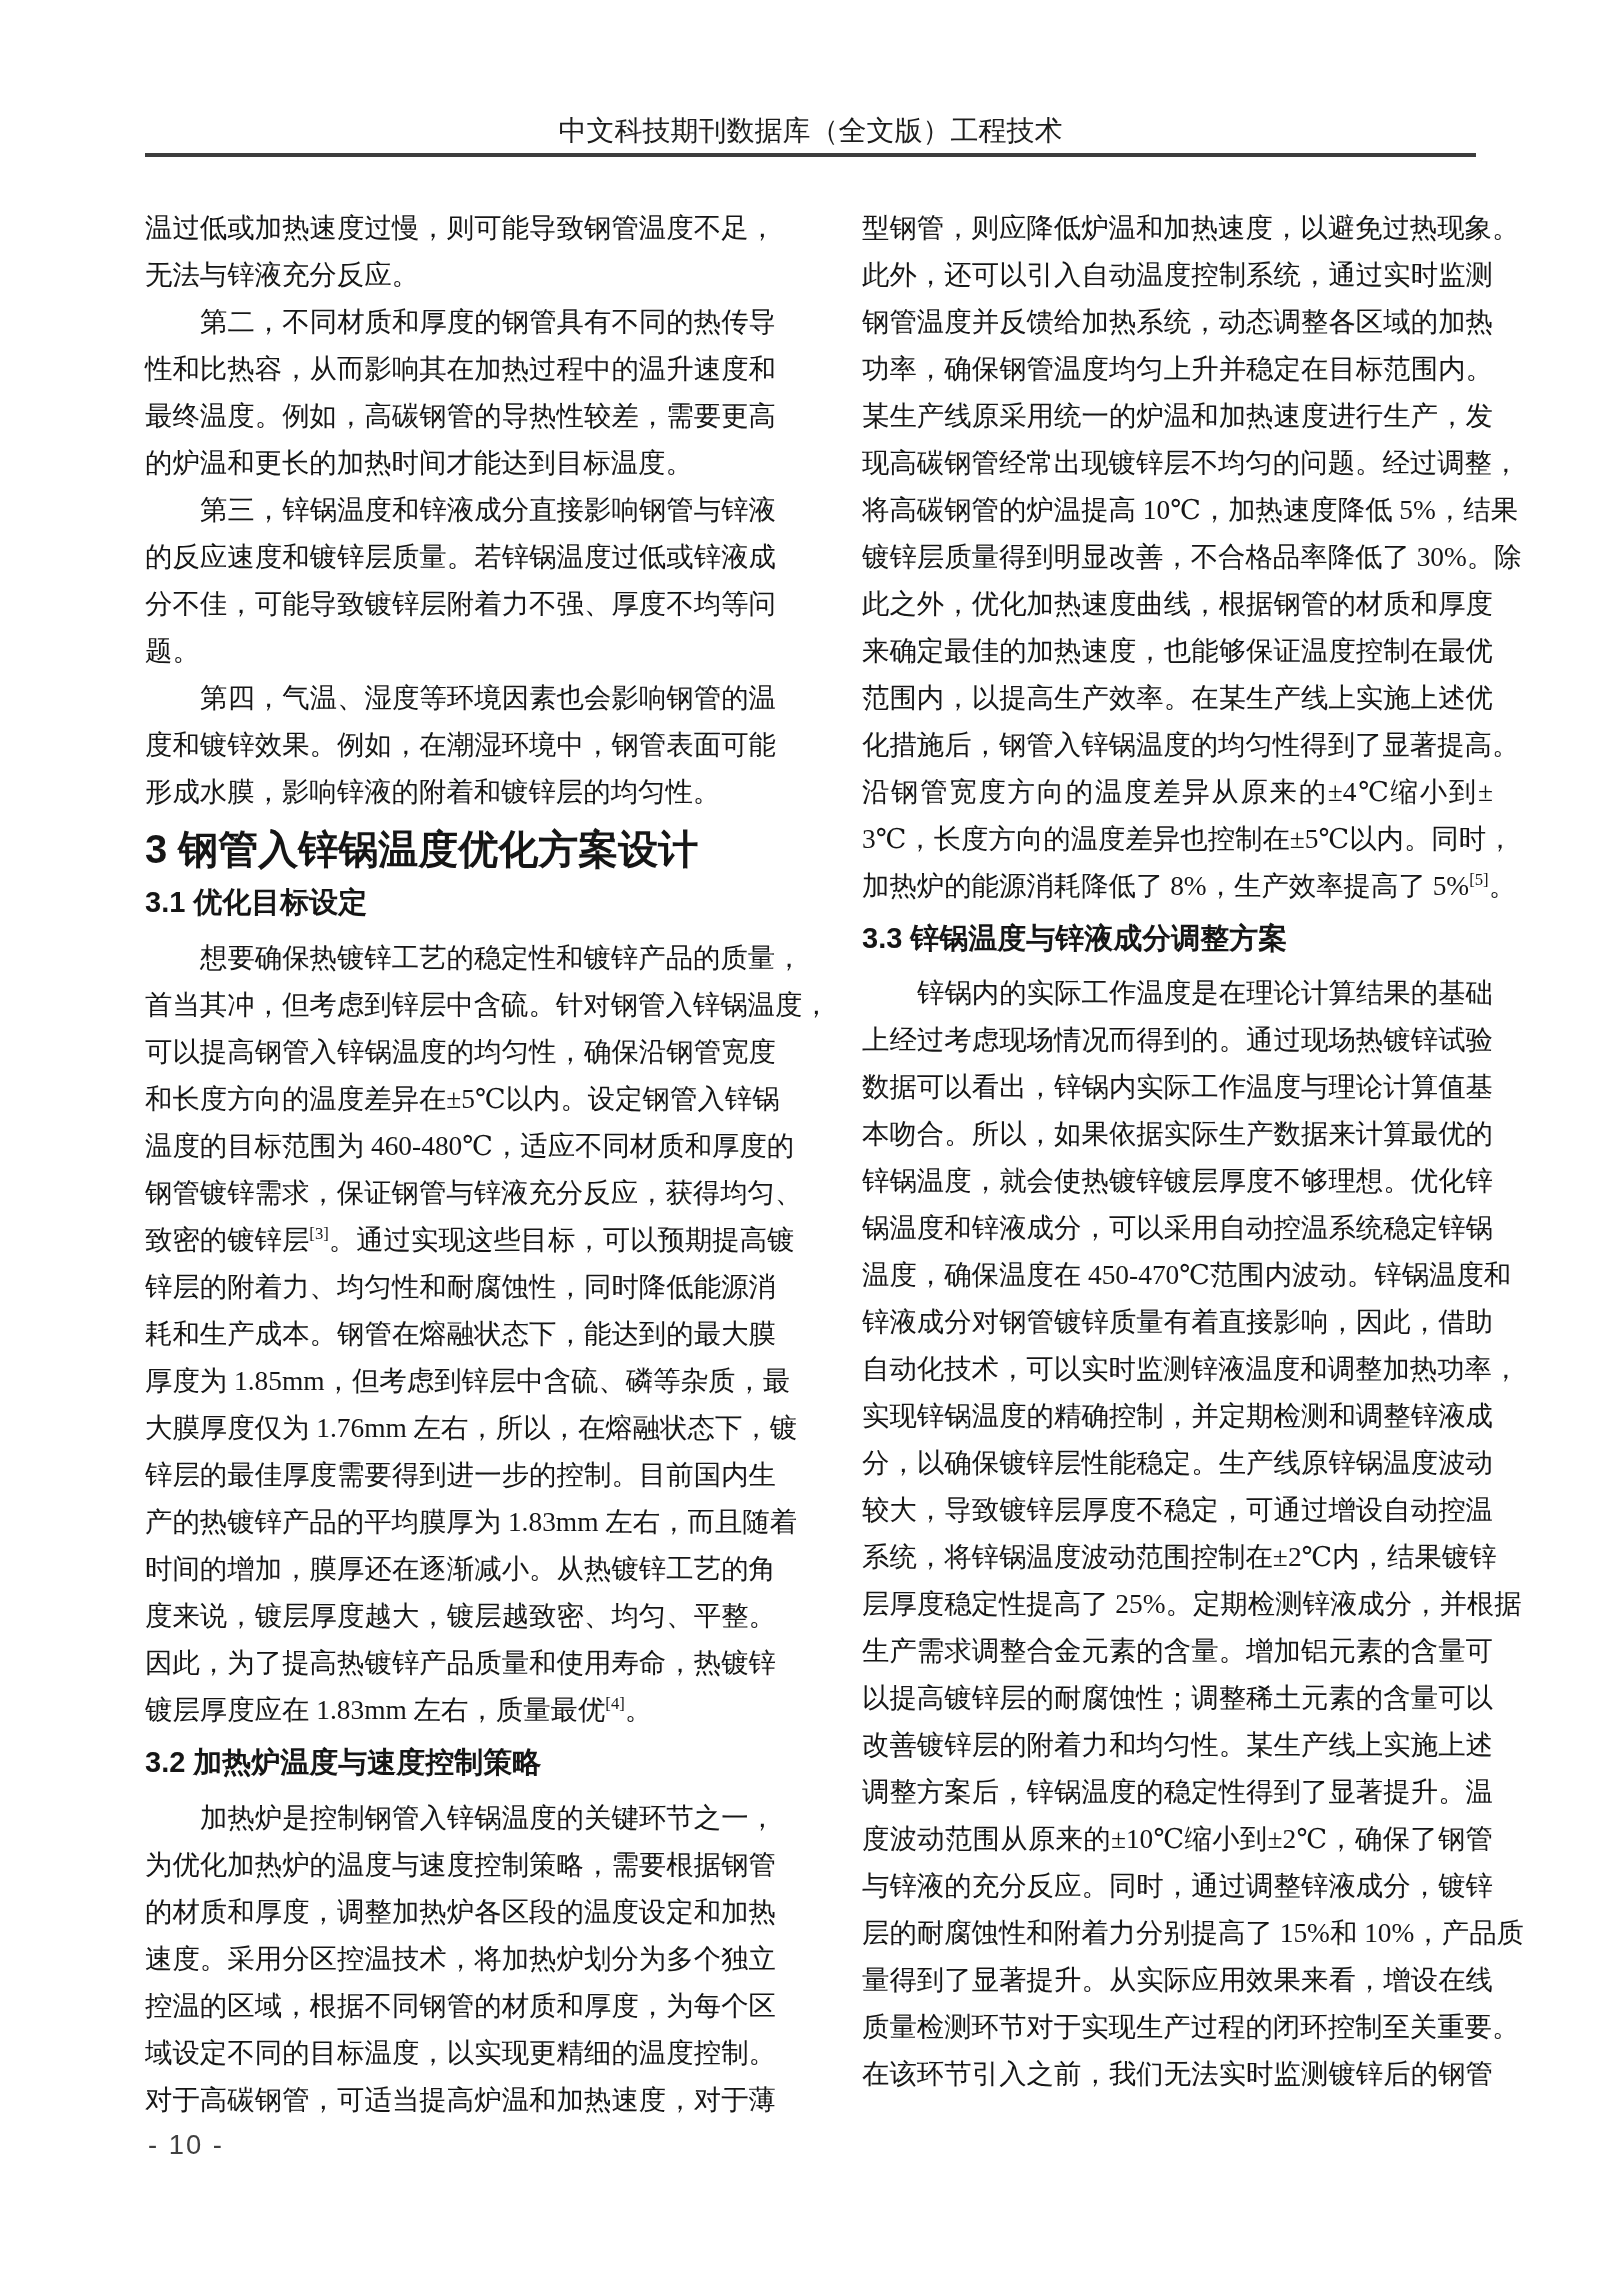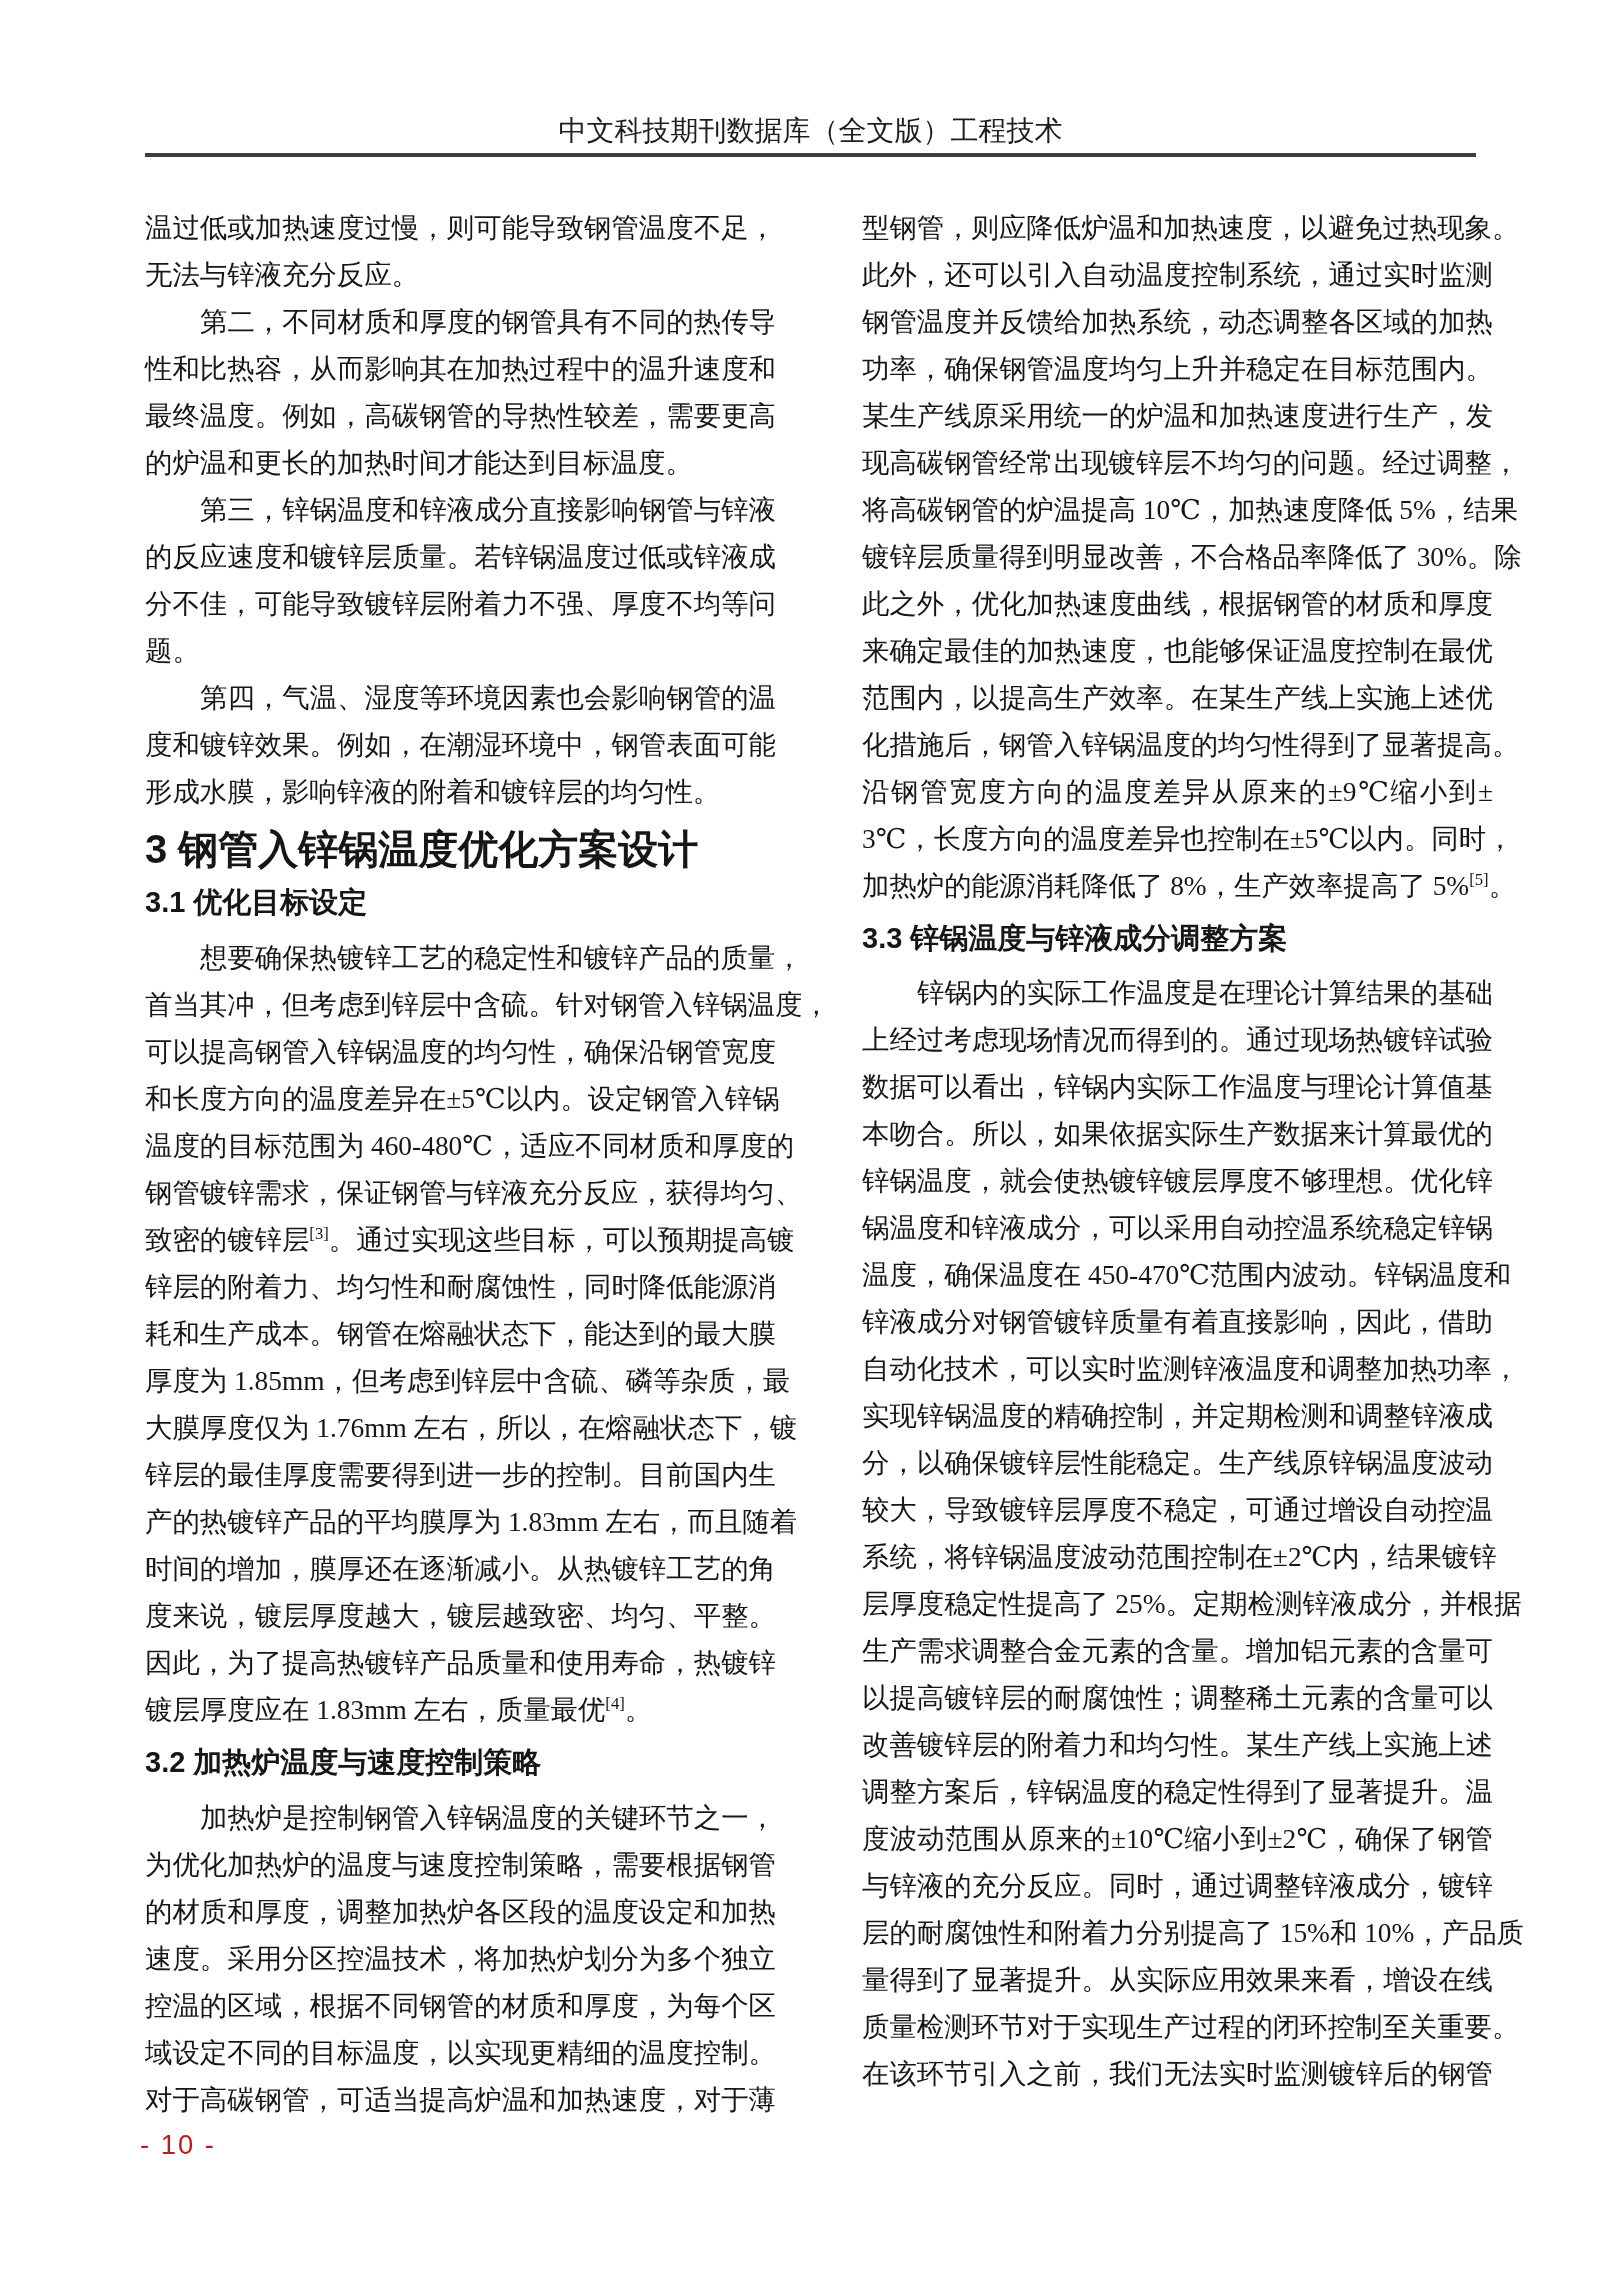--- a/index.html
+++ b/index.html
@@ -38,23 +38,23 @@
     font-family:"Liberation Sans","DejaVu Sans",sans-serif;
     font-weight:700;font-size:40px;line-height:51px;
     margin-top:7.8px;white-space:nowrap;
   }
   .h-sub{
     font-family:"Liberation Sans","DejaVu Sans",sans-serif;
     font-weight:700;font-size:29px;line-height:49px;
     margin:3.9px 0 7.8px 0;white-space:nowrap;
   }
   .page-footer{
-    position:absolute;left:140px;top:2129px;
+    position:absolute;left:148px;top:2129px;
     font-family:"Liberation Sans","DejaVu Sans",sans-serif;
-    font-size:27.4px;color:#b91c1c;letter-spacing:2px;
+    font-size:27.4px;color:#404040;letter-spacing:2px;
   }
 </style>
 </head>
 <body>
 
 <div class="page-header">
   <div>中文科技期刊数据库（全文版）工程技术</div>
 </div>
 <div class="header-rule"></div>
 
@@ -107,21 +107,21 @@
       <div class="ln">钢管温度并反馈给加热系统，动态调整各区域的加热</div>
       <div class="ln">功率，确保钢管温度均匀上升并稳定在目标范围内。</div>
       <div class="ln">某生产线原采用统一的炉温和加热速度进行生产，发</div>
       <div class="ln">现高碳钢管经常出现镀锌层不均匀的问题。经过调整，</div>
       <div class="ln">将高碳钢管的炉温提高 10℃，加热速度降低 5%，结果</div>
       <div class="ln">镀锌层质量得到明显改善，不合格品率降低了 30%。除</div>
       <div class="ln">此之外，优化加热速度曲线，根据钢管的材质和厚度</div>
       <div class="ln">来确定最佳的加热速度，也能够保证温度控制在最优</div>
       <div class="ln">范围内，以提高生产效率。在某生产线上实施上述优</div>
       <div class="ln">化措施后，钢管入锌锅温度的均匀性得到了显著提高。</div>
-      <div class="ln">沿钢管宽度方向的温度差异从原来的±9℃缩小到±</div>
+      <div class="ln">沿钢管宽度方向的温度差异从原来的±4℃缩小到±</div>
       <div class="ln">3℃，长度方向的温度差异也控制在±5℃以内。同时，</div>
       <div class="ln end">加热炉的能源消耗降低了 8%，生产效率提高了 5%<sup>[5]</sup>。</div>
       <div class="h-sub">3.3 锌锅温度与锌液成分调整方案</div>
       <div class="ln ind">锌锅内的实际工作温度是在理论计算结果的基础</div>
       <div class="ln">上经过考虑现场情况而得到的。通过现场热镀锌试验</div>
       <div class="ln">数据可以看出，锌锅内实际工作温度与理论计算值基</div>
       <div class="ln">本吻合。所以，如果依据实际生产数据来计算最优的</div>
       <div class="ln">锌锅温度，就会使热镀锌镀层厚度不够理想。优化锌</div>
       <div class="ln">锅温度和锌液成分，可以采用自动控温系统稳定锌锅</div>
       <div class="ln">温度，确保温度在 450-470℃范围内波动。锌锅温度和</div>

